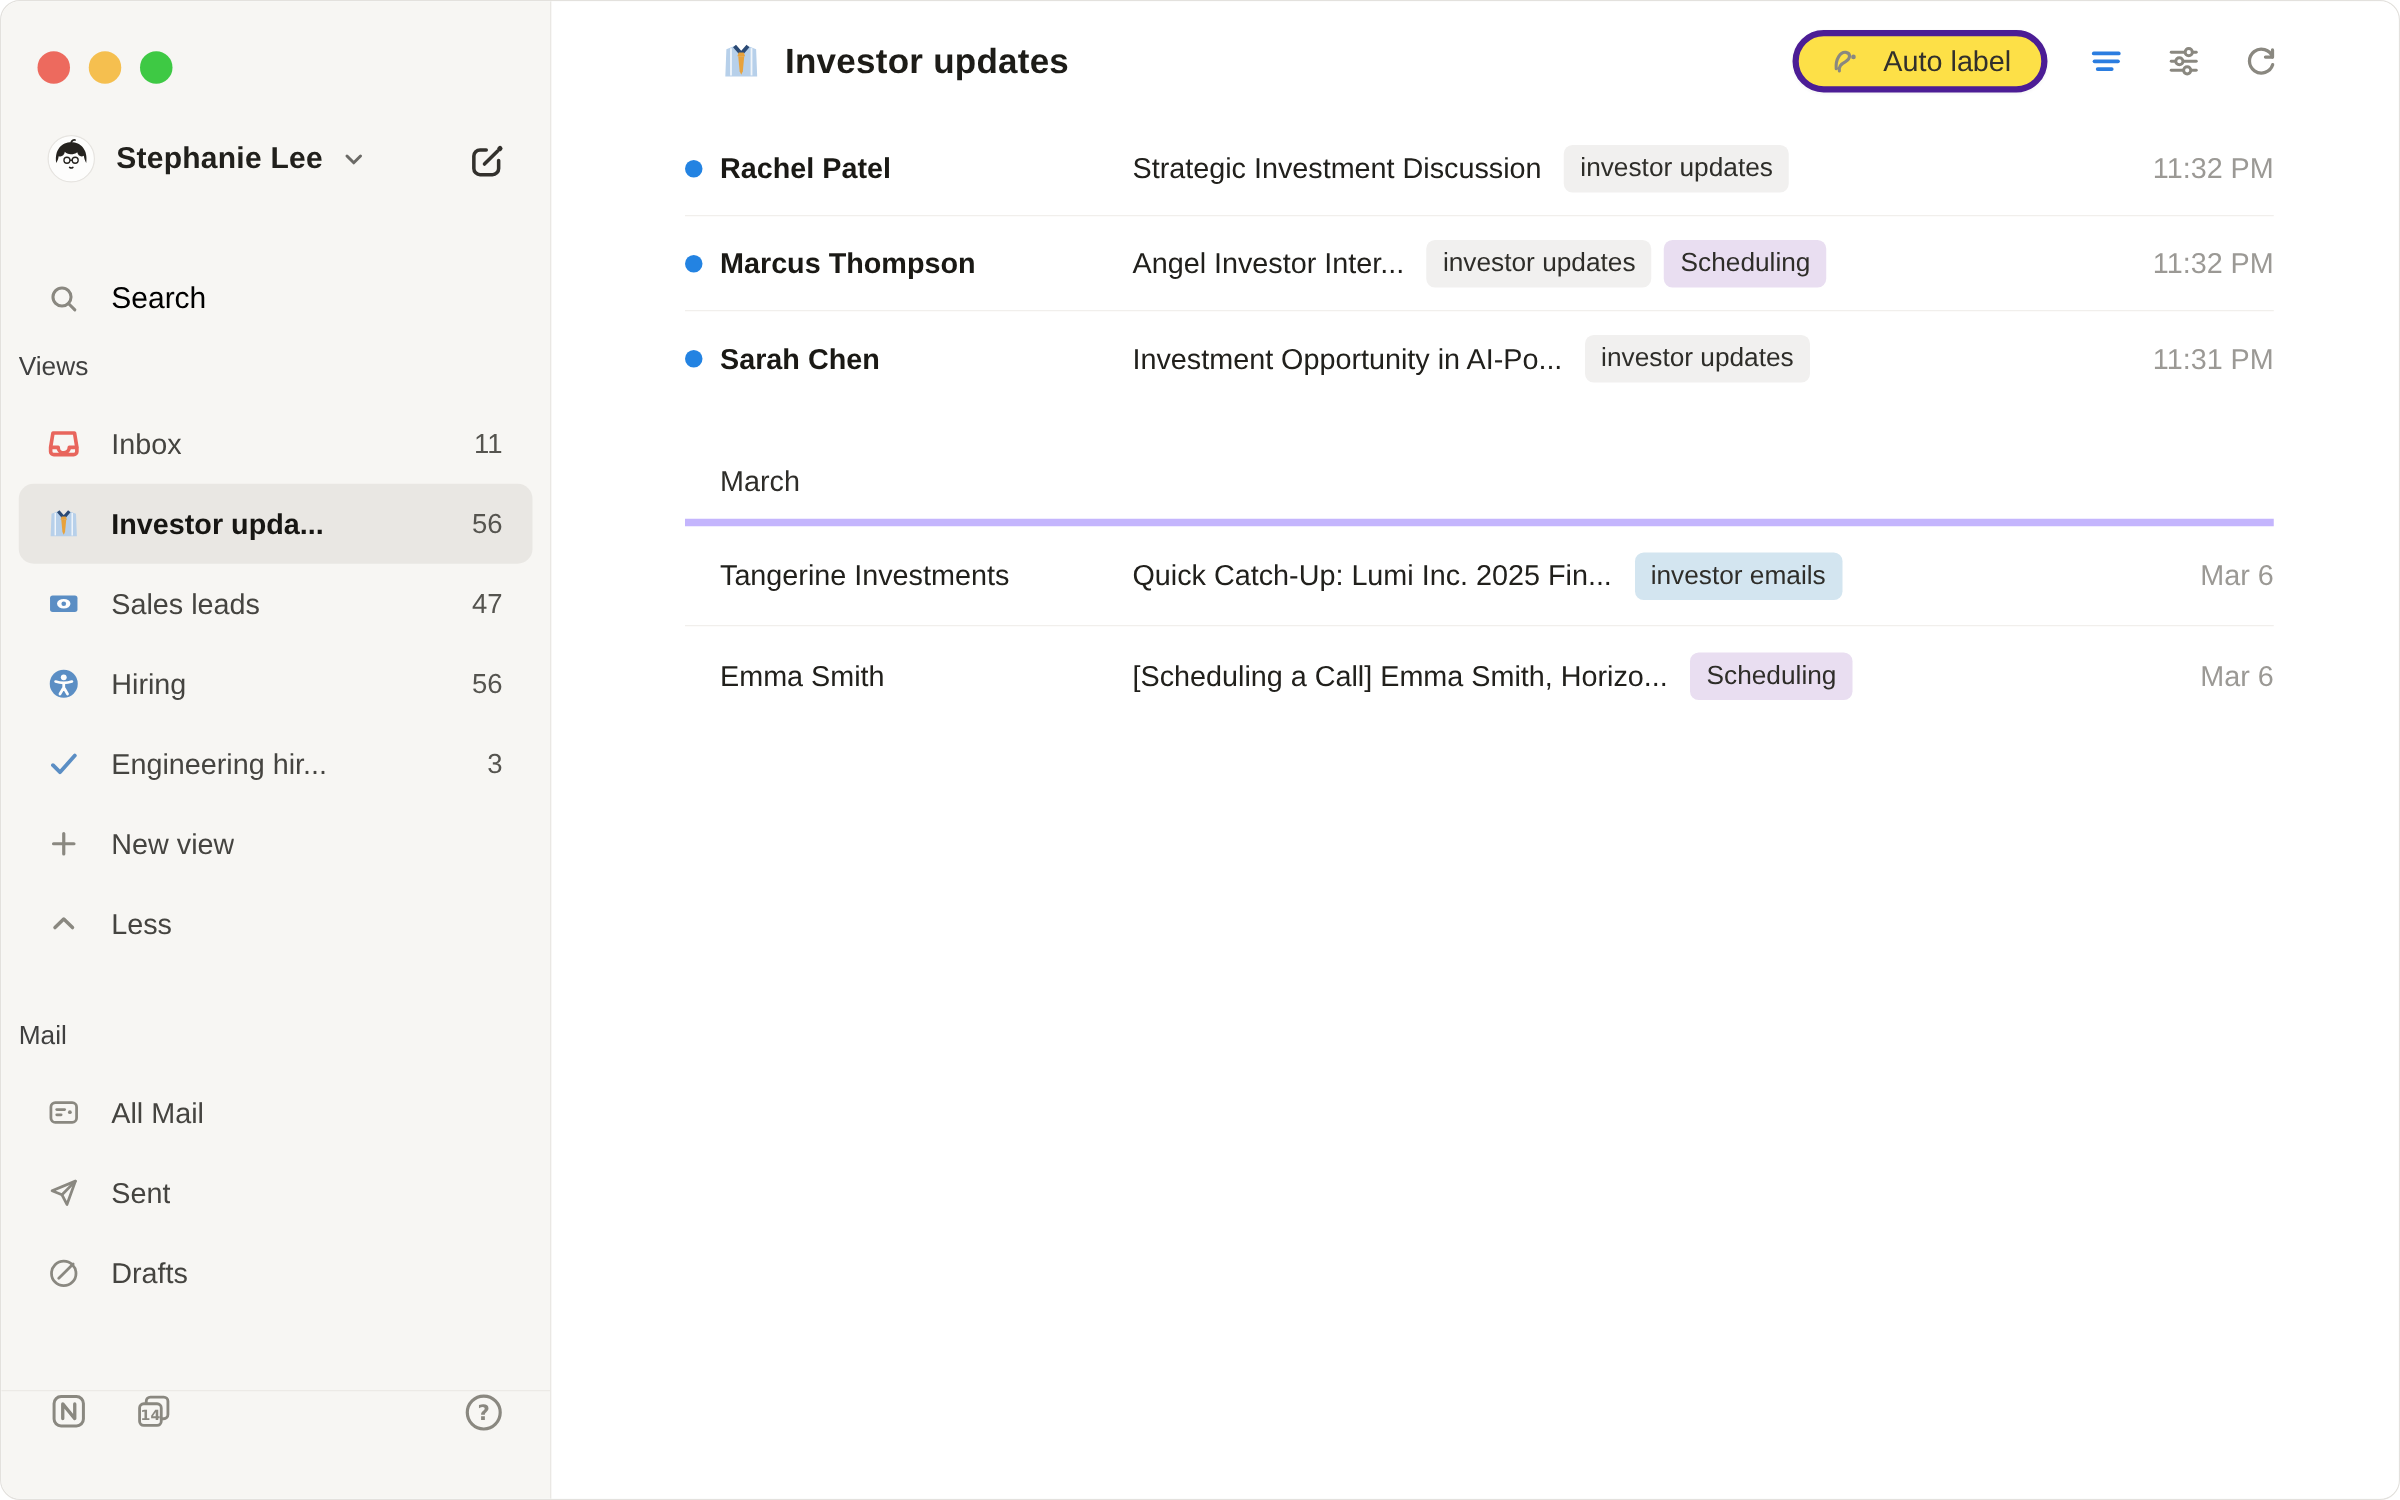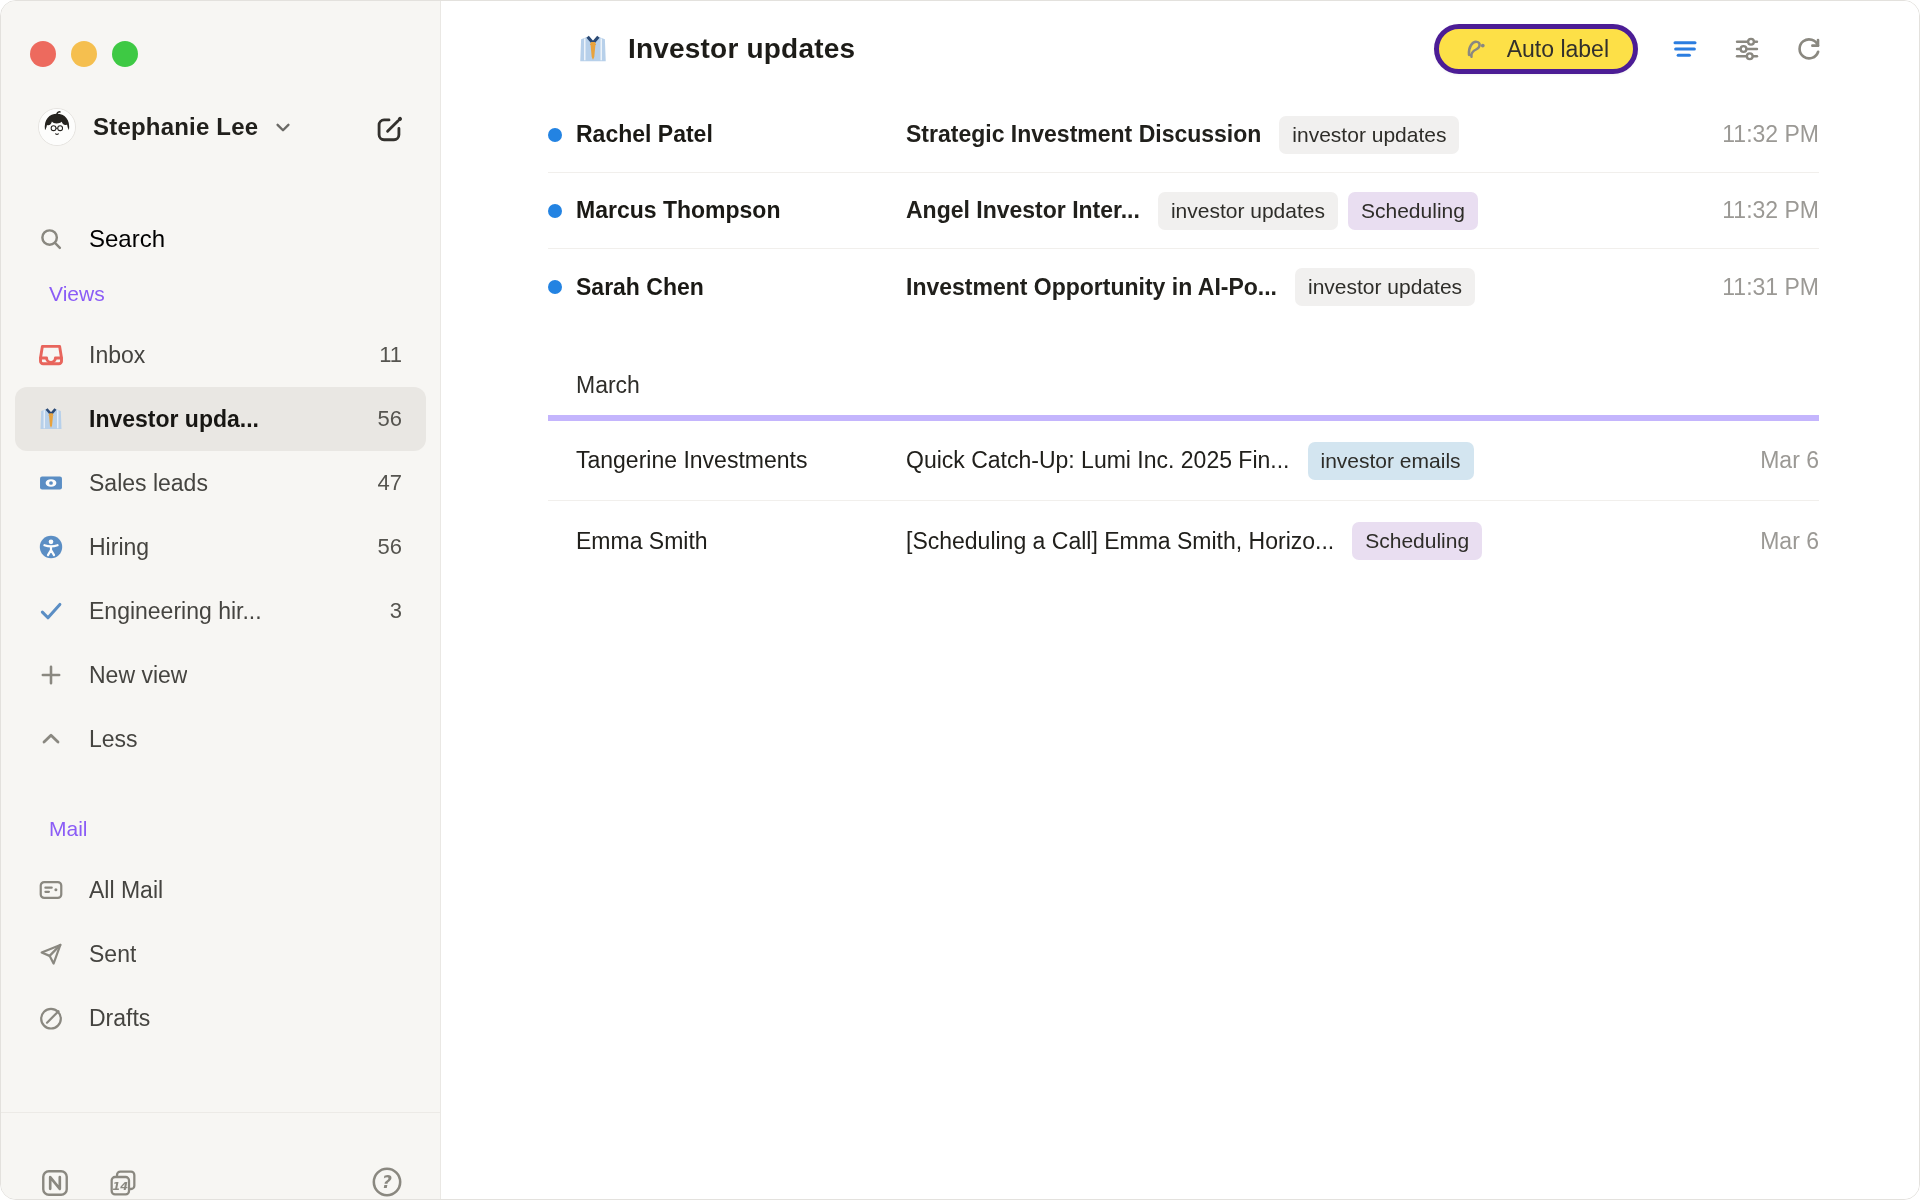--- a/index.html
+++ b/index.html
@@ -32,36 +32,36 @@
   .compose-btn { margin-left: auto; width: 34px; height: 34px; }
 
   button { background: none; border: none; cursor: default; padding: 0; font: inherit; }
   .iconsvg { display: block; }
 
   .search-row { margin: 64px 14px 0; padding: 0 24px 0 22px; height: 56px; display: flex; align-items: center; gap: 24px; border-radius: 12px; }
   .search-label { font-size: 24px; color: #000000; }
 
   .side-section { margin-top: 12px; }
   .side-section + .side-section { margin-top: 43px; }
-  .section-label { margin-left: 48px; font-size: 21px; color: #8b5cf6; height: 30px; display: flex; align-items: center; }
+  .section-label { margin-left: 14px; font-size: 21px; color: #404040; height: 30px; display: flex; align-items: center; }
   .side-list { margin-top: 14px; }
   .side-item {
     margin: 0 14px; padding: 0 24px 0 22px; height: 64px;
     display: flex; align-items: center; gap: 24px; border-radius: 12px;
   }
   .side-item.selected { background: #e9e7e3; }
   .side-icon { width: 28px; height: 28px; flex: none; }
   .side-icon svg { width: 28px; height: 28px; display: block; }
   .side-label { font-size: 23px; color: #454440; white-space: nowrap; overflow: hidden; }
   .side-item.selected .side-label { color: #171613; font-weight: 700; }
   .side-count { margin-left: auto; font-size: 22px; color: #55544f; }
 
   .sidebar-bottom {
     margin-top: auto; border-top: 1px solid #eceae6; height: 87px;
-    display: flex; align-items: flex-end; padding: 0 36px 0 38px; gap: 36px; font-style: italic;
+    display: flex; align-items: flex-start; padding: 0 36px 0 38px; gap: 36px;
   }
   .help-btn { margin-left: auto; }
 
   
   .main { flex: 1; display: flex; flex-direction: column; min-width: 0; background: #ffffff; }
   .main-header { height: 96px; display: flex; align-items: center; padding: 0 95px 0 107px; flex: none; }
   .header-emoji { margin-left: 28px; width: 34px; height: 34px; flex: none; }
   .header-emoji svg { width: 34px; height: 34px; display: block; }
   .page-title { margin-left: 18px; font-size: 28px; font-weight: 700; color: #1d1c18; letter-spacing: .2px; }
   .header-actions { margin-left: auto; display: flex; align-items: center; gap: 32px; }
@@ -79,21 +79,21 @@
   .group-label { padding-left: 28px; font-size: 23px; color: #2e2d29; }
   .email-row { height: 76px; display: flex; align-items: center; border-bottom: 1px solid #f1efec; }
   .email-group + .email-group .email-row { height: 80px; }
   .group-rows .email-row:last-child { border-bottom: none; }
   .dot-col { width: 28px; flex: none; display: flex; align-items: center; }
   .unread-dot { width: 14px; height: 14px; border-radius: 50%; background: #2383e2; }
   .email-row.read .unread-dot { visibility: hidden; }
   .sender { width: 330px; flex: none; font-size: 23px; color: #21201c; padding-right: 28px; white-space: nowrap; overflow: hidden; }
   .email-row.unread .sender { font-weight: 700; color: #1a1915; }
   .subject { font-size: 23px; color: #21201c; white-space: nowrap; margin-right: 18px; flex: none; }
-  .email-row.unread .subject { font-weight: 700; }
+  .email-row.unread .subject { font-weight: 400; }
   .tags { display: flex; align-items: center; gap: 10px; flex: none; }
   .tag { height: 38px; display: flex; align-items: center; padding: 0 13px; border-radius: 7px; font-size: 21px; color: #2e2d29; white-space: nowrap; }
   .tag-gray { background: #f1f0ef; }
   .tag-purple { background: #e9def1; }
   .tag-blue { background: #d3e5f0; }
   .time { margin-left: auto; padding-left: 20px; font-size: 23px; color: #9b9995; flex: none; }
 </style>
 </head>
 <body>
 

